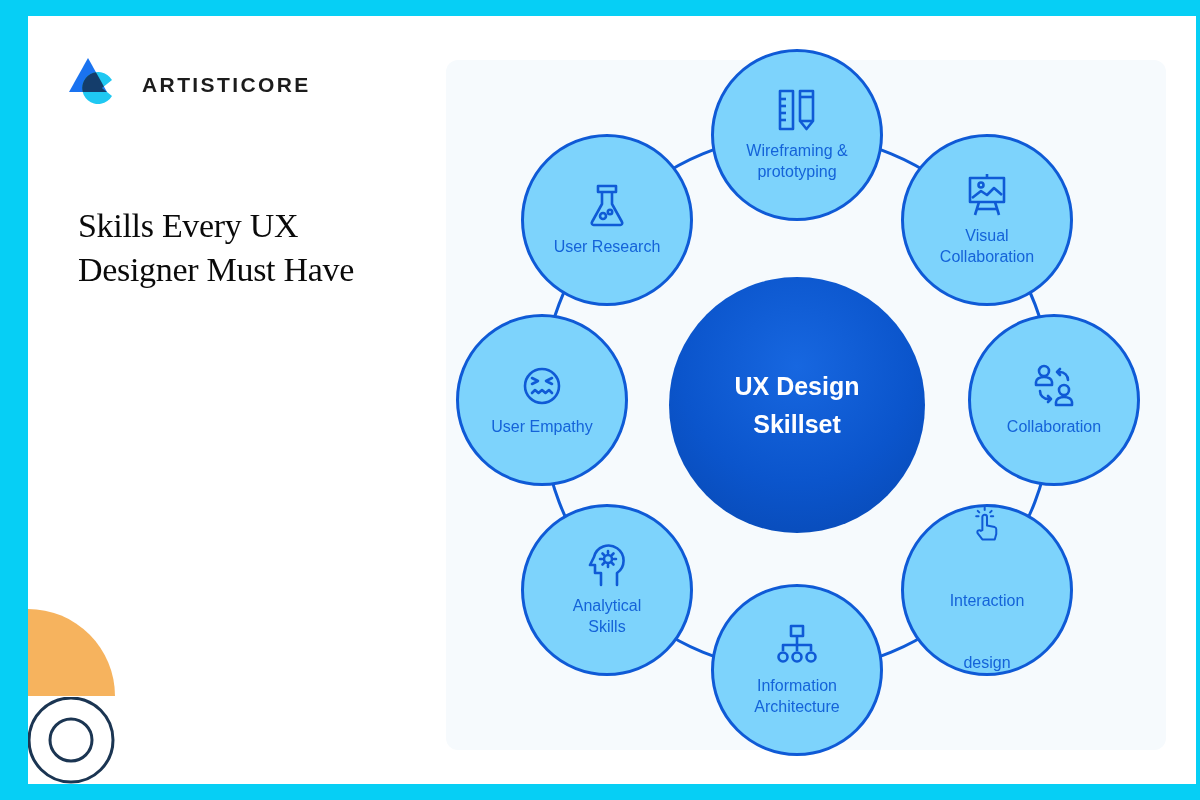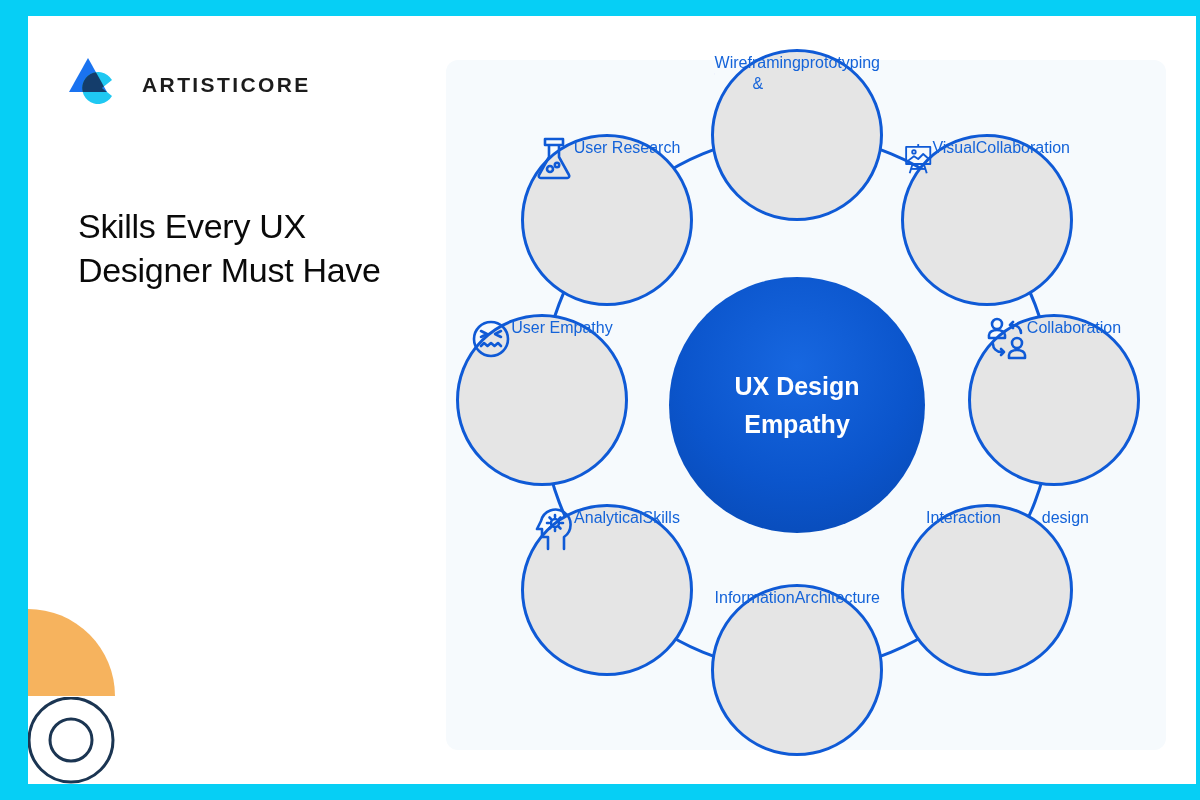--- a/index.html
+++ b/index.html
@@ -1,26 +1,26 @@
 <!DOCTYPE html>
 <html><head>
 <meta charset="utf-8">
 <style>
   html, body { margin:0; padding:0; }
   body { width:1200px; height:800px; overflow:hidden; background:#06cff5; position:relative; font-family:"Liberation Sans", sans-serif; }
   .canvas { position:absolute; left:28px; top:16px; width:1168px; height:768px; background:#ffffff; overflow:hidden; }
   .logo { position:absolute; left:40px; top:40px; display:flex; align-items:center; }
   .logo svg { display:block; }
   .logo-text { margin-left:10px; font-size:21px; letter-spacing:2.4px; font-weight:bold; color:#1c1c1c; font-family:"Liberation Sans", sans-serif; }
-  .headline { position:absolute; left:50px; top:188px; width:320px; font-size:34px; line-height:44px; color:#0a0a0a; font-family:Liberation Sans, sans-serif; letter-spacing:-0.3px; }
+  .headline { position:absolute; left:50px; top:188px; width:320px; font-size:34px; line-height:44px; color:#0a0a0a; font-family:Liberation Serif, serif; letter-spacing:-0.3px; }
   .quarter { position:absolute; left:0; top:593px; width:87px; height:87px; background:#f6b35e; border-top-right-radius:87px; }
   .rings { position:absolute; left:0; top:681px; }
   .diagram-bg { position:absolute; left:418px; top:44px; width:720px; height:690px; background:#f6fafd; border-radius:12px; }
   svg.diagram { position:absolute; left:0; top:0; }
-  .node { position:absolute; width:172px; height:172px; border-radius:50%; box-sizing:border-box; border:3px solid #0f5ad6; background:#e5e5e5; display:flex; flex-direction:row; align-items:flex-start; justify-content:center; text-align:center; }
+  .node { position:absolute; width:172px; height:172px; border-radius:50%; box-sizing:border-box; border:3px solid #0f5ad6; background:#7dd3fc; display:flex; flex-direction:column; align-items:center; justify-content:center; text-align:center; }
   .node .icon { width:40px; height:44px; margin-bottom:8px; }
   .node .label { color:#1463d9; font-size:16px; line-height:21px; font-family:"Liberation Sans", sans-serif; }
   .center { position:absolute; width:256px; height:256px; border-radius:50%; background:radial-gradient(circle at 50% 35%, #1767e0 0%, #0b55cc 55%, #0747b0 100%); display:flex; align-items:center; justify-content:center; text-align:center; }
   .center .title { color:#ffffff; font-weight:bold; font-size:25px; line-height:38px; font-family:"Liberation Sans", sans-serif; }
 </style>
 </head>
 <body>
 
 <div class="canvas">
 
@@ -50,21 +50,21 @@
 
   <div class="diagram-bg"></div>
 
   <svg class="diagram" width="1168" height="768" viewBox="0 0 1168 768">
     <ellipse cx="769" cy="387" rx="256" ry="268" fill="none" stroke="#0f5ad6" stroke-width="3"></ellipse>
   </svg>
 
   <div class="center" style="left:641px; top:261px;">
     <div class="title">
       <div>UX Design</div>
-      <div>Empathy</div>
+      <div>Skillset</div>
     </div>
   </div>
 
   <div class="node" style="left:683px; top:33px;">
     <svg class="icon" viewBox="0 0 40 44" fill="none" stroke="#0f5ad6" stroke-width="2.6" stroke-linejoin="round">
       <rect x="3" y="3" width="13" height="38"></rect>
       <line x1="3" y1="11" x2="9" y2="11"></line>
         <line x1="3" y1="18" x2="9" y2="18"></line>
         <line x1="3" y1="25" x2="9" y2="25"></line>
         <line x1="3" y1="32" x2="9" y2="32"></line>

